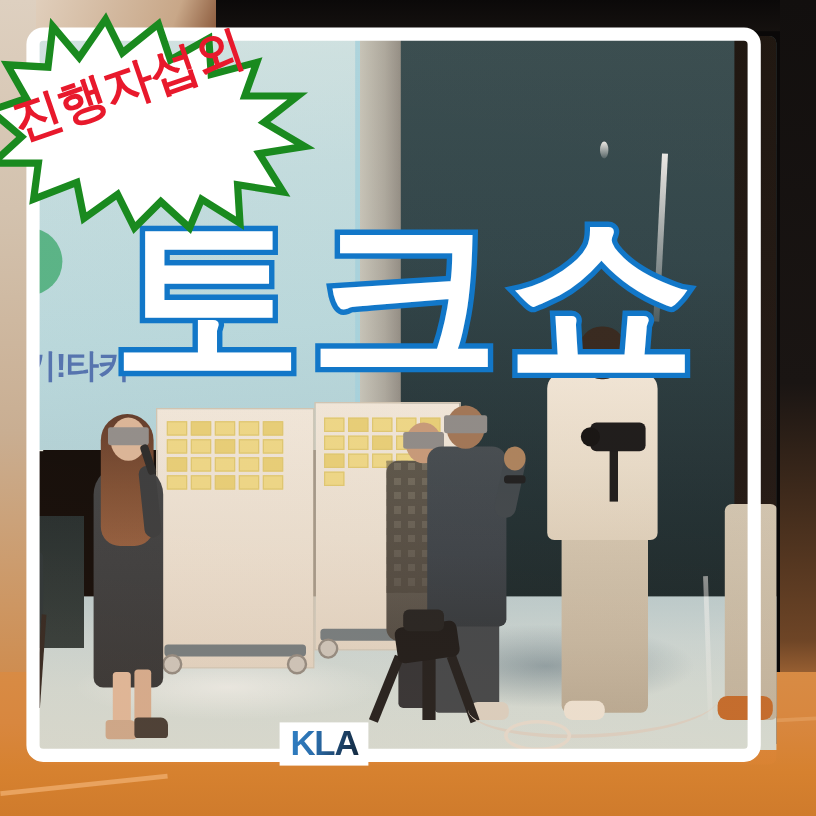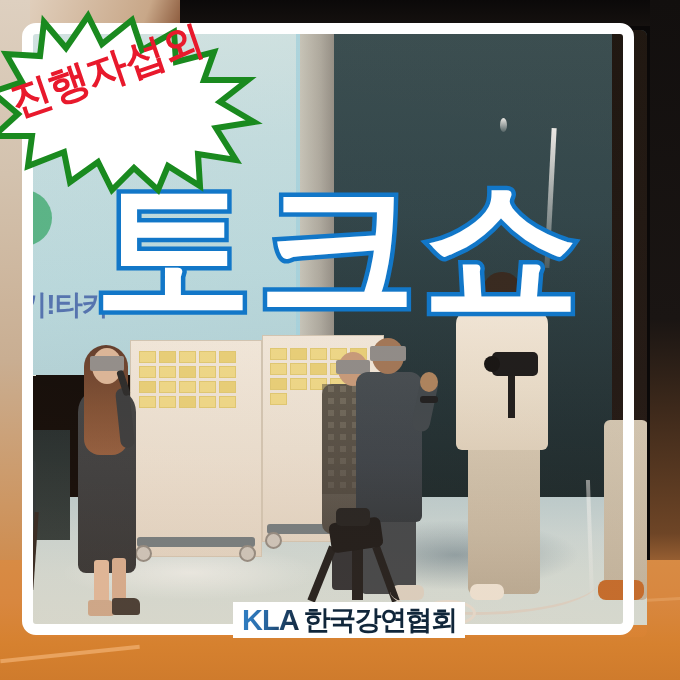--- a/index.html
+++ b/index.html
@@ -347,16 +347,15 @@
 
   <div class="badge">
     <svg viewBox="0 0 262 176" preserveAspectRatio="none">
       <polygon points="52,8 74,34 96,2 110,30 140,6 150,36 182,18 184,48 222,38 212,66 256,66 228,88 262,108 224,114 244,146 206,140 208,172 176,152 166,176 142,154 120,176 106,148 78,168 72,138 36,152 40,122 2,122 26,100 0,78 30,68 14,40 48,42" fill="#ffffff" stroke="#1a8a1f" stroke-width="6" stroke-linejoin="miter"></polygon>
     </svg>
     <div class="badge-text">진행자섭외</div>
   </div>
 
   <div class="logo">
     <span class="logo-kla">KLA</span>
-    <span class="logo-ko">한국강연협회</span>
   </div>
 
 </div>
 
 </body></html>

